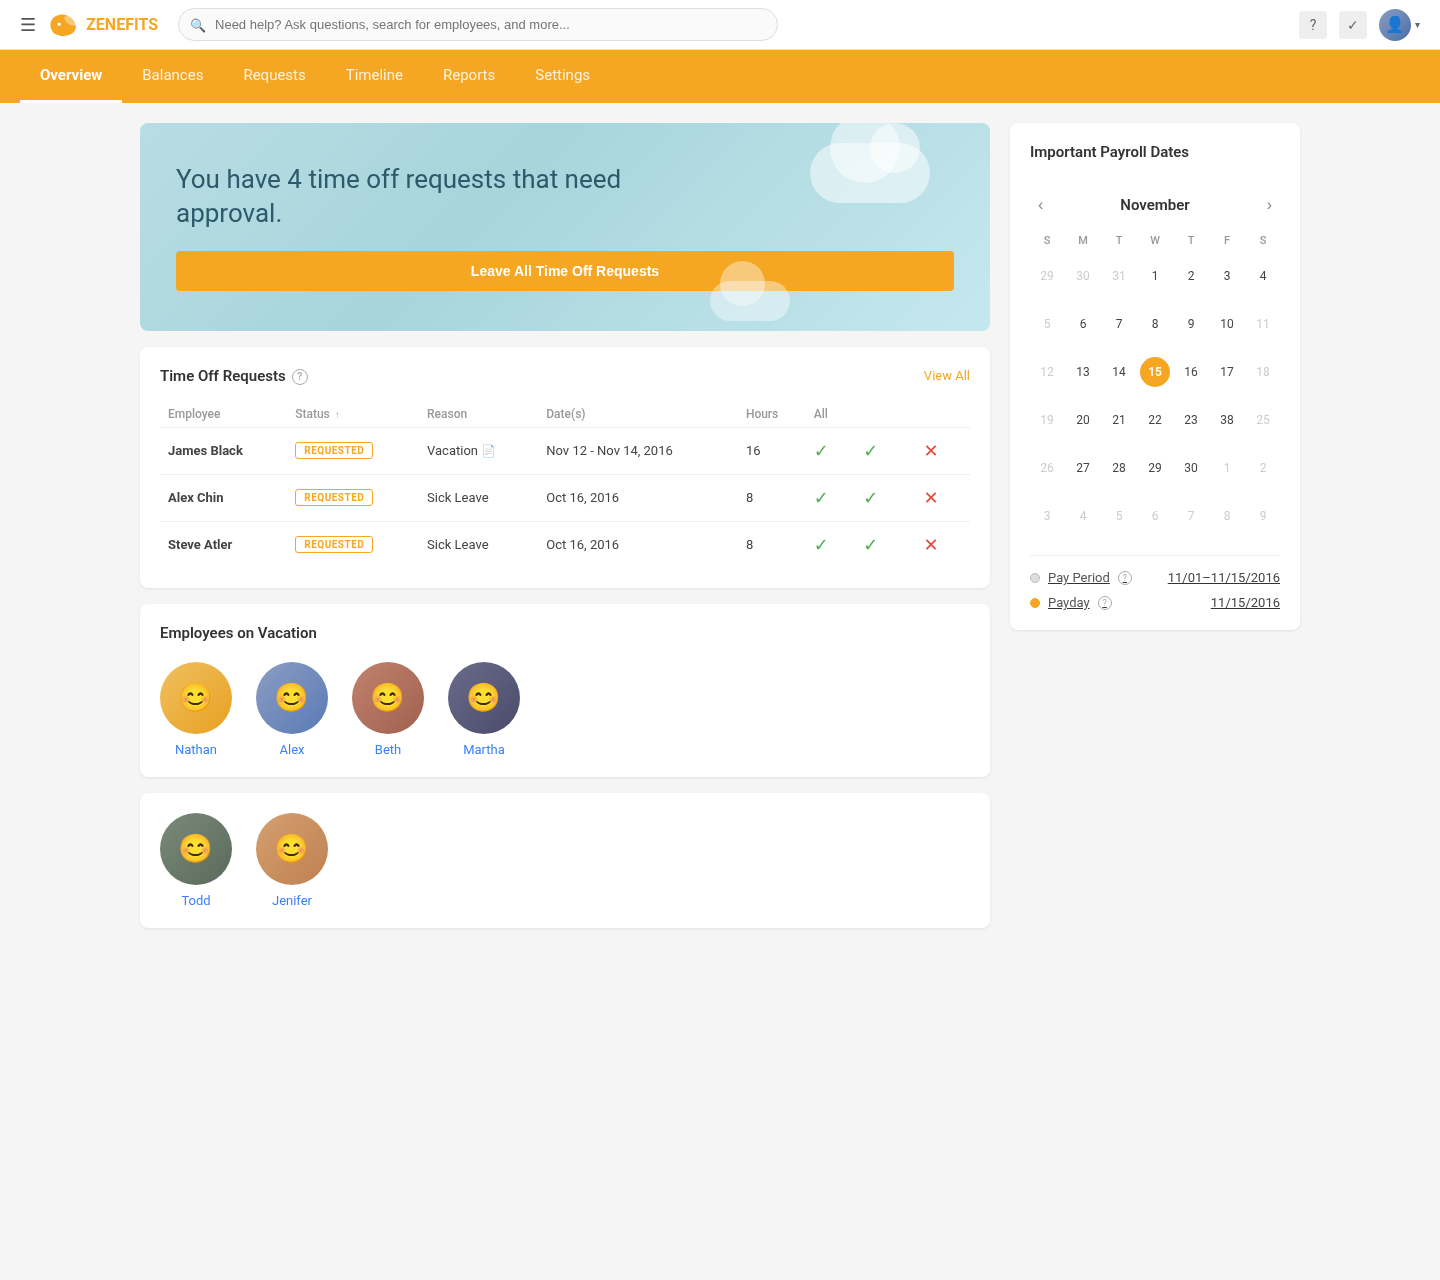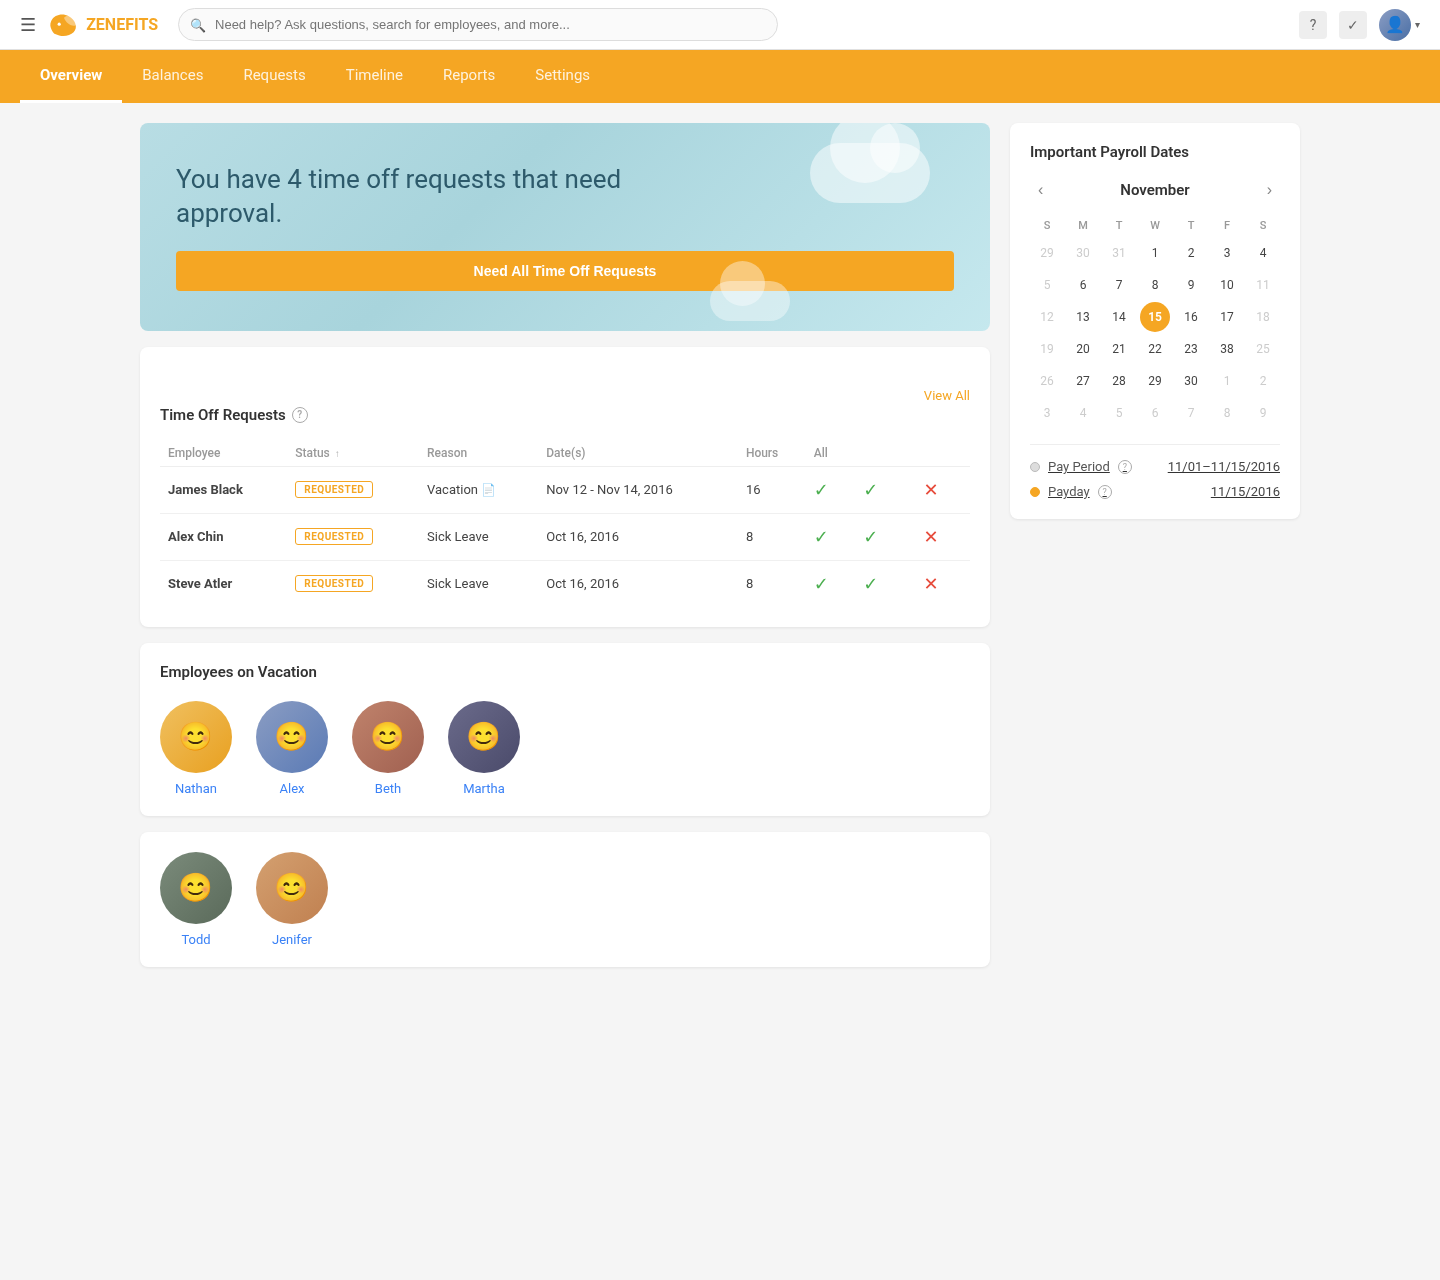--- a/index.html
+++ b/index.html
@@ -37,21 +37,21 @@
     .hero-cloud2 { position: absolute; right: 200px; bottom: 10px; width: 80px; height: 40px; background: rgba(255,255,255,0.4); border-radius: 40px; }
     .hero-cloud2::before { content: ''; position: absolute; width: 45px; height: 45px; background: rgba(255,255,255,0.4); border-radius: 50%; top: -20px; left: 10px; }
     .hero h2 { font-size: 26px; font-weight: 400; color: #2d5a6b; line-height: 1.3; margin-bottom: 20px; max-width: 480px; }
     .hero-btn { display: inline-block; background: #f5a623; color: #fff; padding: 12px 24px; border-radius: 4px; font-size: 14px; font-weight: 600; cursor: pointer; border: none; text-decoration: none; }
 
     
     .card { background: #fff; border-radius: 8px; padding: 20px; box-shadow: 0 1px 3px rgba(0,0,0,0.08); }
 
     
     .card-header { display: flex; align-items: center; justify-content: space-between; margin-bottom: 16px; }
-    .card-title { font-size: 15px; font-weight: 600; color: #333; display: flex; align-items: center; gap: 6px; margin-top: 39px; }
+    .card-title { font-size: 15px; font-weight: 600; color: #333; display: flex; align-items: flex-end; gap: 6px; }
     .help-icon { width: 16px; height: 16px; border-radius: 50%; border: 1px solid #aaa; color: #aaa; display: inline-flex; align-items: center; justify-content: center; font-size: 10px; cursor: pointer; }
     .view-all { color: #f5a623; font-size: 13px; cursor: pointer; text-decoration: none; }
 
     .table { width: 100%; border-collapse: collapse; }
     .table th { text-align: left; font-size: 12px; color: #999; font-weight: 500; padding: 6px 8px; border-bottom: 1px solid #eee; }
     .table td { padding: 10px 8px; border-bottom: 1px solid #f0f0f0; font-size: 13px; color: #444; vertical-align: middle; }
     .table tr:last-child td { border-bottom: none; }
     .status-badge { display: inline-block; border: 1px solid #f5a623; color: #f5a623; font-size: 10px; font-weight: 700; padding: 2px 8px; border-radius: 3px; letter-spacing: 0.5px; }
     .action-btn { background: none; border: none; cursor: pointer; font-size: 16px; padding: 2px 6px; }
     .check-icon { color: #4caf50; font-size: 18px; }
@@ -67,27 +67,27 @@
     
     .emp-nathan { background: linear-gradient(135deg, #f0c060, #e8a020); }
     .emp-alex { background: linear-gradient(135deg, #8B9DC3, #5a7ab5); }
     .emp-beth { background: linear-gradient(135deg, #c0836c, #a06050); }
     .emp-martha { background: linear-gradient(135deg, #6B6B8B, #4a4a6a); }
     .emp-todd { background: linear-gradient(135deg, #7B8B7B, #5a6a5a); }
     .emp-jenifer { background: linear-gradient(135deg, #D4A070, #c08050); }
 
     
     .calendar-card { background: #fff; border-radius: 8px; padding: 20px; box-shadow: 0 1px 3px rgba(0,0,0,0.08); }
-    .calendar-title { font-size: 15px; font-weight: 600; color: #333; margin-bottom: 16px; }
+    .calendar-title { font-size: 15px; font-weight: 600; color: #333; margin-bottom: 31px; }
     .cal-header { display: flex; align-items: center; justify-content: space-between; margin-bottom: 12px; }
     .cal-month { font-size: 15px; font-weight: 600; color: #333; }
     .cal-nav { background: none; border: none; cursor: pointer; color: #888; font-size: 16px; padding: 4px 8px; border-radius: 3px; }
     .cal-grid { display: grid; grid-template-columns: repeat(7, 1fr); gap: 2px; }
     .cal-day-header { text-align: center; font-size: 11px; color: #999; font-weight: 500; padding: 4px 2px; }
-    .cal-day { text-align: center; padding: 6px 2px; font-size: 12px; color: #444; cursor: pointer; border-radius: 50%; width: 30px; height: 30px; display: flex; align-items: center; justify-content: center; margin: 0 auto; }
+    .cal-day { text-align: center; padding: 6px 2px; font-size: 12px; color: #444; cursor: pointer; border-radius: 50%; width: 30px; height: 30px; display: flex; align-items: center; justify-content: center; margin: 8px auto; }
     .cal-day.other-month { color: #ccc; }
     .cal-day.today { background: #f5a623; color: white; border-radius: 50%; font-weight: 600; }
 
     
     .pay-info { margin-top: 16px; border-top: 1px solid #eee; padding-top: 14px; display: flex; flex-direction: column; gap: 10px; text-decoration: underline; }
     .pay-row { display: flex; align-items: center; justify-content: space-between; }
     .pay-label { display: flex; align-items: center; gap: 8px; font-size: 13px; color: #555; }
     .pay-dot { width: 10px; height: 10px; border-radius: 50%; background: #ddd; border: 1px solid #bbb; }
     .pay-dot.orange { background: #f5a623; border-color: #f5a623; }
     .pay-value { font-size: 13px; color: #444; }
@@ -134,21 +134,21 @@
   <a class="nav-item">Settings</a>
 </nav>
 
 <div class="main">
   <div class="left-col">
 
     <div class="hero">
       <div class="hero-cloud1"></div>
       <div class="hero-cloud2"></div>
       <h2>You have 4 time off requests that need approval.</h2>
-      <button class="hero-btn">Need All Time Off Requests</button>
+      <button class="hero-btn">Leave All Time Off Requests</button>
     </div>
 
     <div class="card">
       <div class="card-header">
         <div class="card-title">
           <span>Time Off Requests</span>
           <span class="help-icon">?</span>
         </div>
         <a class="view-all">View All</a>
       </div>

